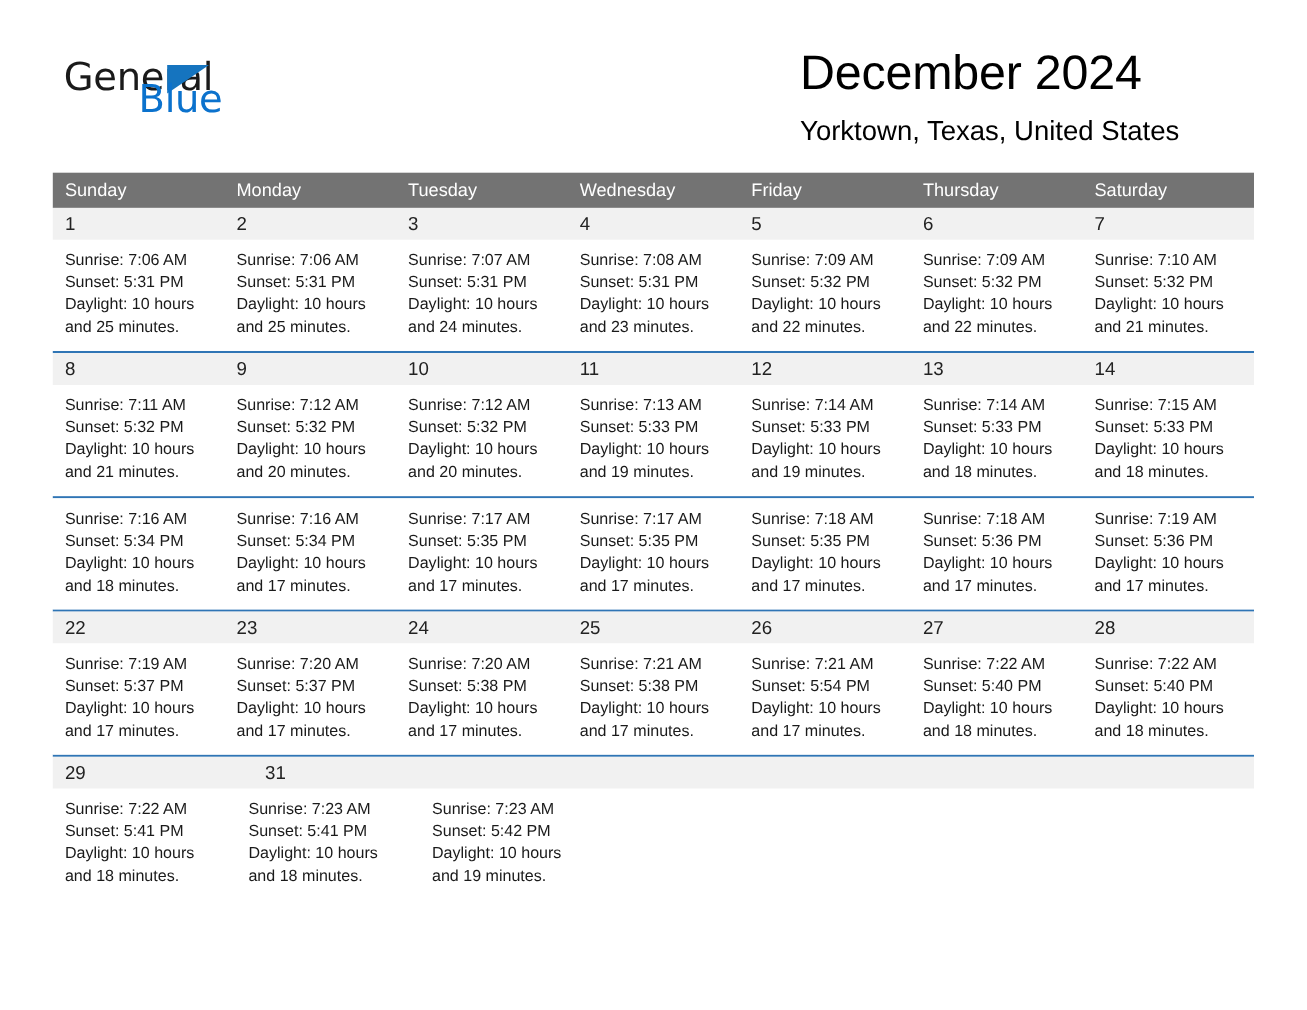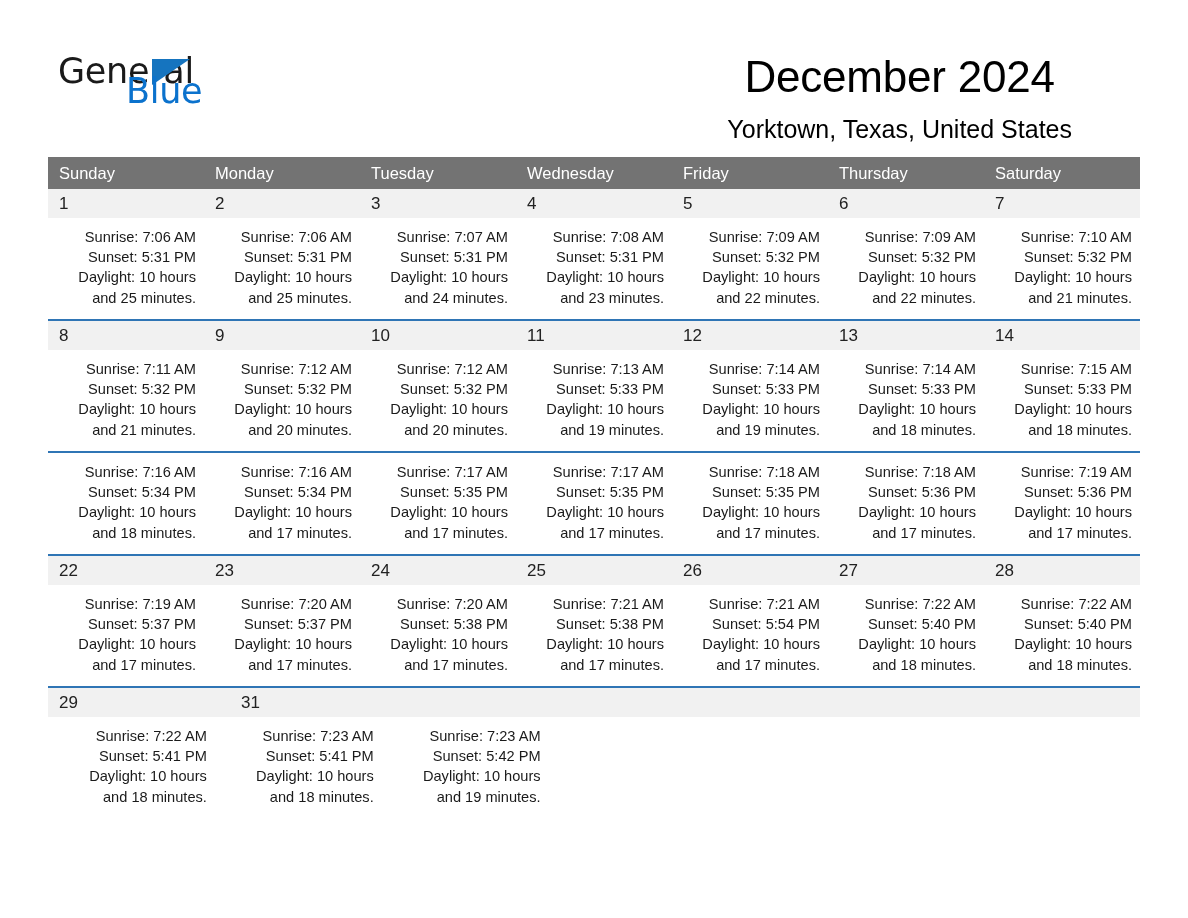--- a/index.html
+++ b/index.html
@@ -65,22 +65,22 @@
     line-height: 38px;
     color: #0b72cd;
     font-family: "DejaVu Sans", sans-serif;
     letter-spacing: -0.3px;
     font-weight: 400;
   }
 
   .titles {
     position: absolute;
     right: 56px;
-    top: 50px;
-    text-align: center;
+    top: 40px;
+    text-align: left;
   }
   .month-title {
     font-size: 44px;
     line-height: 54px;
     color: #000000;
     font-weight: 400;
     letter-spacing: -0.2px;
     white-space: nowrap;
   }
   .location-title {
@@ -138,21 +138,20 @@
     box-sizing: border-box;
     color: #222222;
     font-size: 17px;
     font-weight: 400;
   }
 
   .info-row {
     display: flex;
     background: #ffffff;
     min-height: 101px;
-    text-align: right;
   }
   .info-cell {
     flex: 1 1 0;
     min-width: 0;
     padding: 9px 8px 10px 11px;
     box-sizing: border-box;
   }
   .info-line {
     font-size: 14.6px;
     line-height: 20.2px;

